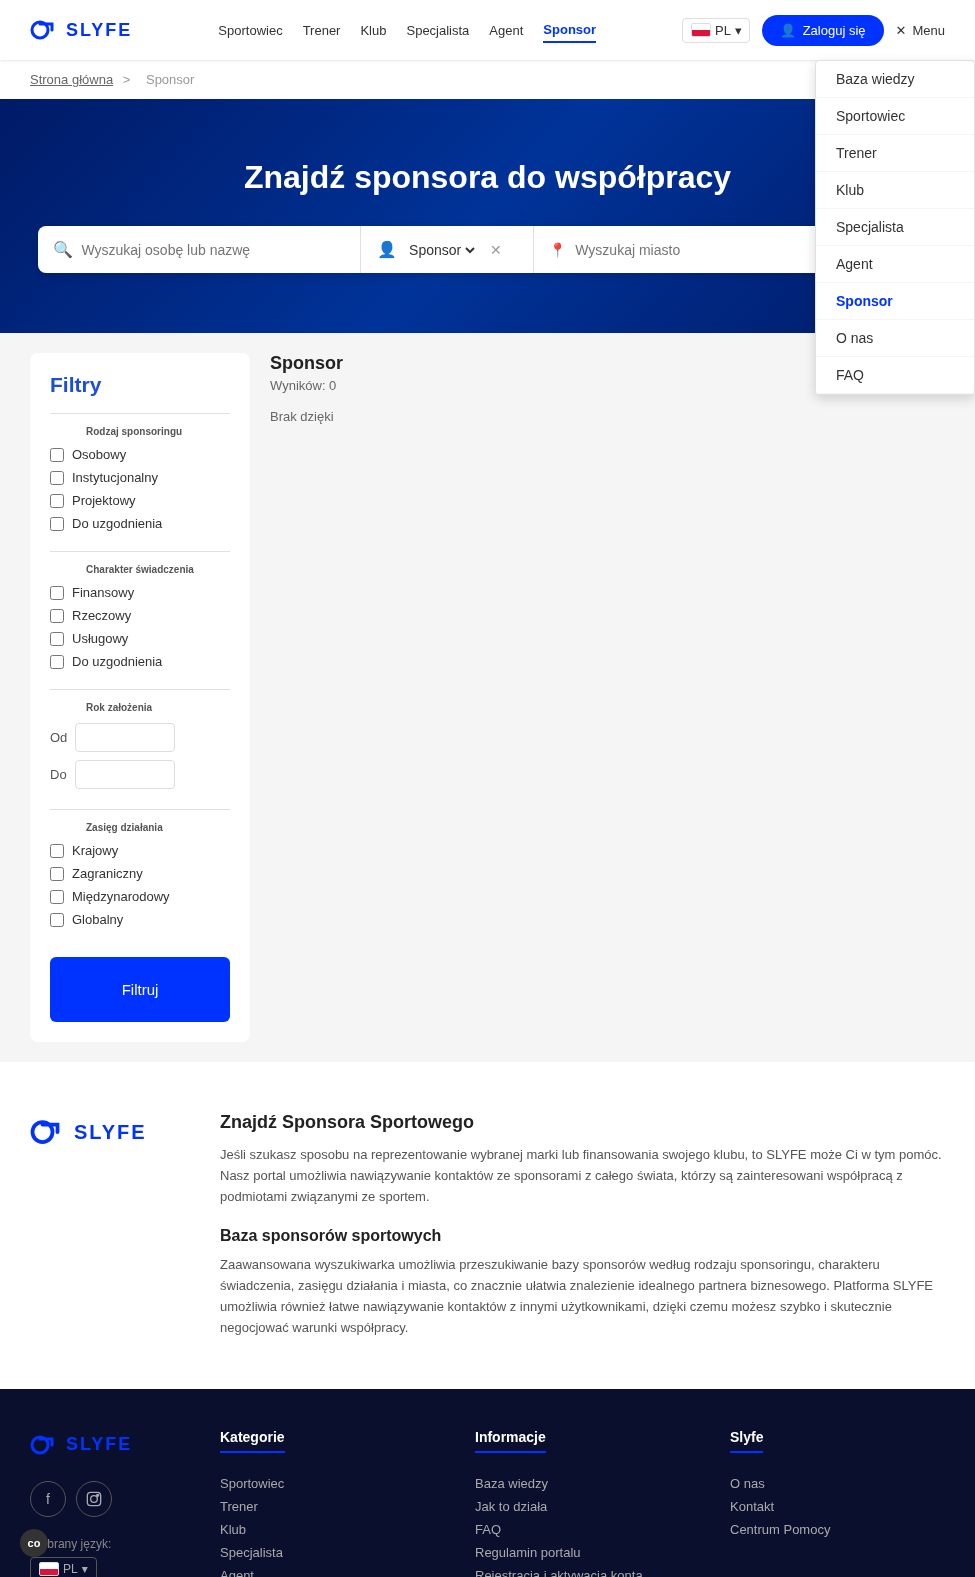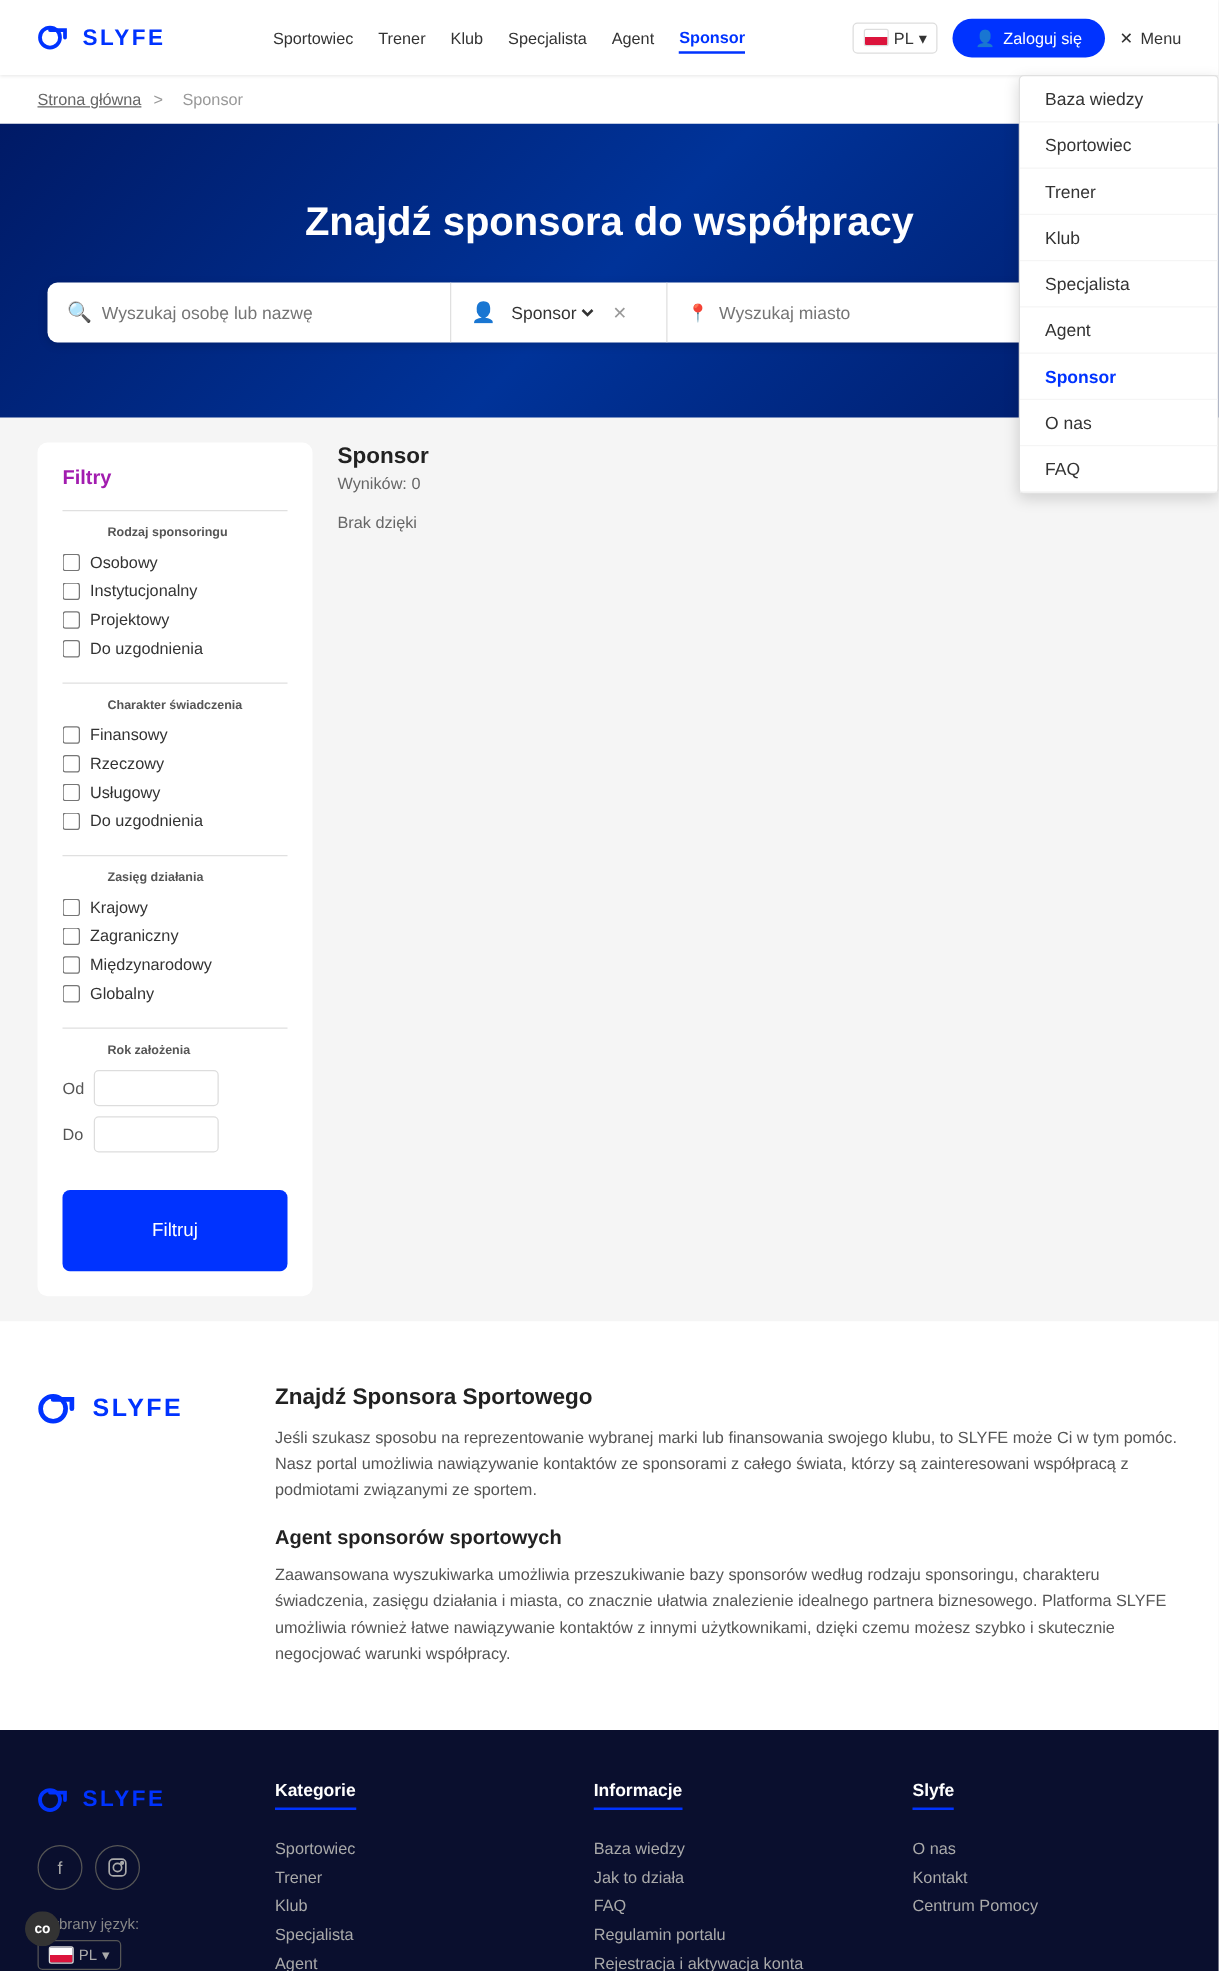--- a/index.html
+++ b/index.html
@@ -42,21 +42,21 @@
     .city-field { flex: 1; display: flex; align-items: center; padding: 14px 16px; gap: 8px; border-right: 1px solid #e0e0e0; }
     .city-field input { border: none; outline: none; font-size: 14px; color: #999; width: 100%; }
     .area-field { display: flex; align-items: center; padding: 14px 16px; gap: 8px; min-width: 80px; }
     .area-label { font-size: 14px; color: #333; }
 
     
     .main-content { display: flex; gap: 20px; padding: 20px 30px; }
 
     
     .filters { background: #fff; border-radius: 8px; padding: 20px; min-width: 220px; max-width: 240px; align-self: flex-start; }
-    .filters h3 { font-size: 16px; font-weight: bold; margin-bottom: 16px; color: #a21caf; }
+    .filters h3 { font-size: 21px; font-weight: bold; margin-bottom: 16px; color: #1d4ed8; }
     .filter-section { margin-bottom: 20px; border-top: 1px solid #e0e0e0; padding-top: 12px; }
     .filter-section h4 { font-size: 10px; color: #555; margin-bottom: 10px; padding-left: 36px; }
     .filter-item { display: flex; align-items: center; gap: 8px; margin-bottom: 8px; font-size: 13px; color: #333; cursor: pointer; }
     .filter-item input[type="checkbox"] { width: 14px; height: 14px; cursor: pointer; }
     .year-range { display: flex; flex-direction: column; gap: 8px; }
     .year-input-row { display: flex; align-items: center; gap: 8px; font-size: 13px; color: #555; }
     .year-input { border: 1px solid #ddd; border-radius: 4px; padding: 6px 8px; width: 100px; font-size: 13px; }
     .filter-btn { background: #0033ff; color: #fff; border: none; border-radius: 6px; padding: 24px; width: 100%; font-size: 15px; cursor: pointer; margin-top: 10px; }
 
     
@@ -213,53 +213,53 @@
         <input type="checkbox" style="">
         <span>Usługowy</span>
       </label>
       <label class="filter-item">
         <input type="checkbox" style="">
         <span>Do uzgodnienia</span>
       </label>
     </div>
 
     <div class="filter-section">
-      <h4>Zasięg działania</h4>
-      <label class="filter-item">
-        <input type="checkbox" style="">
-        <span>Krajowy</span>
-      </label>
-      <label class="filter-item">
-        <input type="checkbox" style="">
-        <span>Zagraniczny</span>
-      </label>
-      <label class="filter-item">
-        <input type="checkbox" style="">
-        <span>Międzynarodowy</span>
-      </label>
-      <label class="filter-item">
-        <input type="checkbox" style="">
-        <span>Globalny</span>
-      </label>
-    </div>
-
-    <div class="filter-section">
       <h4>Rok założenia</h4>
       <div class="year-range">
         <div class="year-input-row">
           <span>Od</span>
           <input type="text" class="year-input" style="">
         </div>
         <div class="year-input-row">
           <span>Do</span>
           <input type="text" class="year-input" style="">
         </div>
       </div>
     </div>
 
+    <div class="filter-section">
+      <h4>Zasięg działania</h4>
+      <label class="filter-item">
+        <input type="checkbox" style="">
+        <span>Krajowy</span>
+      </label>
+      <label class="filter-item">
+        <input type="checkbox" style="">
+        <span>Zagraniczny</span>
+      </label>
+      <label class="filter-item">
+        <input type="checkbox" style="">
+        <span>Międzynarodowy</span>
+      </label>
+      <label class="filter-item">
+        <input type="checkbox" style="">
+        <span>Globalny</span>
+      </label>
+    </div>
+
     <button class="filter-btn">Filtruj</button>
   </div>
 
   <div class="results">
     <div class="results-header">
       <div class="results-title">Sponsor</div>
       <div class="results-count">Wyników: 0</div>
     </div>
     <div class="no-results">Brak dzięki</div>
   </div>
@@ -271,21 +271,21 @@
       <svg width="40" height="40" viewBox="0 0 32 32">
         <circle cx="10" cy="16" r="8" fill="none" stroke="#0033ff" stroke-width="3"></circle>
         <path d="M10 10 L22 10 L22 16" fill="none" stroke="#0033ff" stroke-width="3" stroke-linecap="round"></path>
       </svg>
       <span style="color:#0033ff;font-size:20px;font-weight:800;letter-spacing:2px;">SLYFE</span>
     </div>
   </div>
   <div class="info-content">
     <h2>Znajdź Sponsora Sportowego</h2>
     <p>Jeśli szukasz sposobu na reprezentowanie wybranej marki lub finansowania swojego klubu, to SLYFE może Ci w tym pomóc. Nasz portal umożliwia nawiązywanie kontaktów ze sponsorami z całego świata, którzy są zainteresowani współpracą z podmiotami związanymi ze sportem.</p>
-    <h3>Agent sponsorów sportowych</h3>
+    <h3>Baza sponsorów sportowych</h3>
     <p>Zaawansowana wyszukiwarka umożliwia przeszukiwanie bazy sponsorów według rodzaju sponsoringu, charakteru świadczenia, zasięgu działania i miasta, co znacznie ułatwia znalezienie idealnego partnera biznesowego. Platforma SLYFE umożliwia również łatwe nawiązywanie kontaktów z innymi użytkownikami, dzięki czemu możesz szybko i skutecznie negocjować warunki współpracy.</p>
   </div>
 </div>
 
 <div class="footer">
   <div class="footer-top">
     <div class="footer-brand">
       <div class="slyfe-logo">
         <svg width="32" height="32" viewBox="0 0 32 32">
           <circle cx="10" cy="16" r="8" fill="none" stroke="#0033ff" stroke-width="3"></circle>

